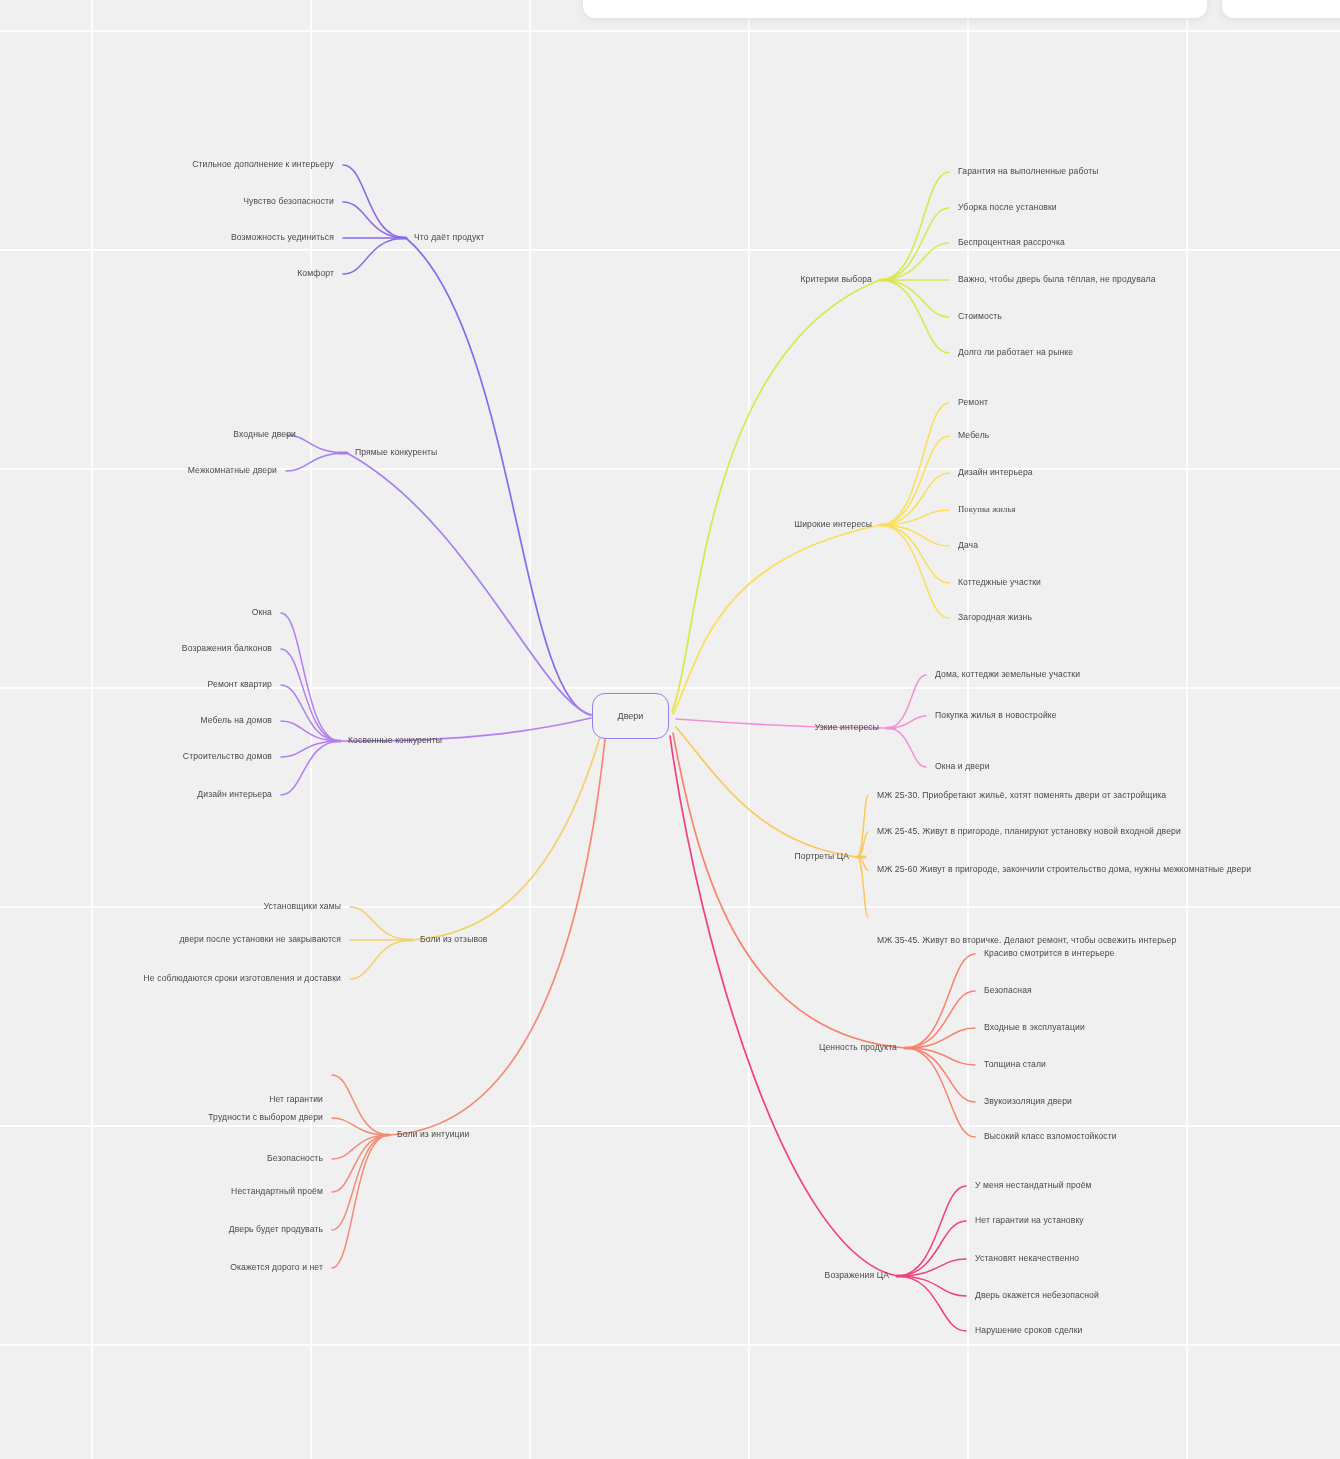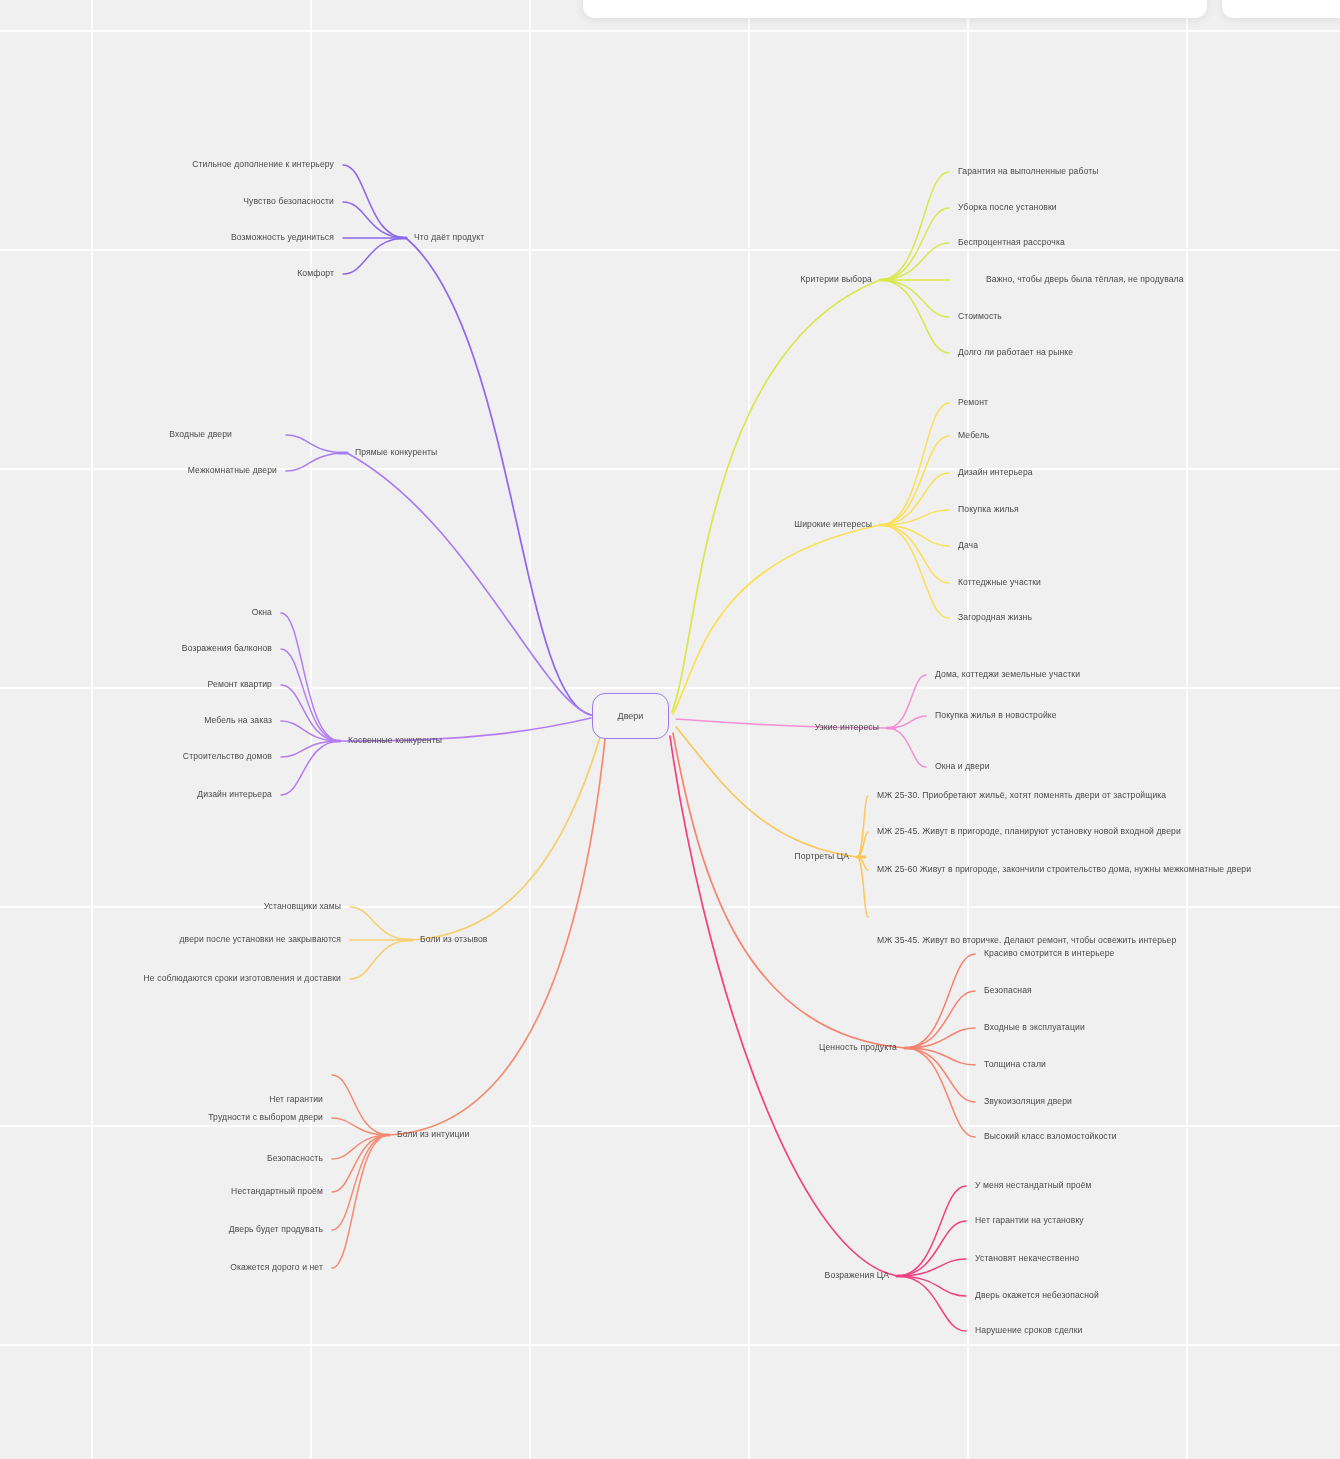--- a/index.html
+++ b/index.html
@@ -139,52 +139,52 @@
     </svg>
   <div class="root" style="left: 592px; top: 693px; border-color: rgb(155, 123, 240);">
     <span>Двери</span>
   </div>
 <div class="node r" style="top: 232px; left: 414px;">Что даёт продукт</div>
     <div class="node l" style="right: 1006px; top: 159px;">Стильное дополнение к интерьеру</div>
     <div class="node l" style="right: 1006px; top: 196px;">Чувство безопасности</div>
     <div class="node l" style="right: 1006px; top: 232px;">Возможность уединиться</div>
     <div class="node l" style="right: 1006px; top: 268px;">Комфорт</div>
     <div class="node r" style="top: 447px; left: 355px;">Прямые конкуренты</div>
-    <div class="node l" style="right: 1108px; top: 429px;">Входные двери</div>
+    <div class="node l" style="right: 1044px; top: 429px;">Входные двери</div>
     <div class="node l" style="right: 1063px; top: 465px;">Межкомнатные двери</div>
     <div class="node r" style="top: 735px; left: 348px;">Косвенные конкуренты</div>
     <div class="node l" style="right: 1068px; top: 607px;">Окна</div>
     <div class="node l" style="right: 1068px; top: 643px;">Возражения балконов</div>
     <div class="node l" style="right: 1068px; top: 679px;">Ремонт квартир</div>
-    <div class="node l" style="right: 1068px; top: 715px;">Мебель на заказ</div>
+    <div class="node l" style="right: 1068px; top: 715px;">Мебель на домов</div>
     <div class="node l" style="right: 1068px; top: 751px;">Строительство домов</div>
     <div class="node l" style="right: 1068px; top: 789px;">Дизайн интерьера</div>
     <div class="node r" style="top: 934px; left: 420px;">Боли из отзывов</div>
     <div class="node l" style="right: 999px; top: 901px;">Установщики хамы</div>
     <div class="node l" style="right: 999px; top: 934px;">двери после установки не закрываются</div>
     <div class="node l" style="right: 999px; top: 973px;">Не соблюдаются сроки изготовления и доставки</div>
     <div class="node r" style="top: 1129px; left: 397px;">Боли  из интуиции</div>
     <div class="node l" style="right: 1017px; top: 1069px; margin-top: 25px;">Нет гарантии</div>
     <div class="node l" style="right: 1017px; top: 1112px;">Трудности с выбором двери</div>
     <div class="node l" style="right: 1017px; top: 1153px;">Безопасность</div>
     <div class="node l" style="right: 1017px; top: 1186px;">Нестандартный проём</div>
     <div class="node l" style="right: 1017px; top: 1224px;">Дверь будет продувать</div>
     <div class="node l" style="right: 1017px; top: 1262px;">Окажется дорого и нет</div>
     <div class="node l" style="top: 274px; right: 468px;">Критерии выбора</div>
     <div class="node r" style="left: 958px; top: 166px;">Гарантия на выполненные работы</div>
     <div class="node r" style="left: 958px; top: 202px;">Уборка после установки</div>
     <div class="node r" style="left: 958px; top: 237px;">Беспроцентная рассрочка</div>
-    <div class="node r" style="left: 958px; top: 274px; margin-left: 28px;">Важно, чтобы дверь была тёплая, не продувала</div>
+    <div class="node r" style="left: 958px; top: 274px;">Важно, чтобы дверь была тёплая, не продувала</div>
     <div class="node r" style="left: 958px; top: 311px;">Стоимость</div>
     <div class="node r" style="left: 958px; top: 347px;">Долго ли работает на рынке</div>
     <div class="node l" style="top: 519px; right: 468px;">Широкие интересы</div>
     <div class="node r" style="left: 958px; top: 397px;">Ремонт</div>
     <div class="node r" style="left: 958px; top: 430px;">Мебель</div>
     <div class="node r" style="left: 958px; top: 467px;">Дизайн интерьера</div>
-    <div class="node r" style="left: 958px; top: 504px;">Покупка жилья</div>
+    <div class="node r" style="left: 958px; top: 504px; font-family: Liberation Serif, serif;">Покупка жилья</div>
     <div class="node r" style="left: 958px; top: 540px;">Дача</div>
     <div class="node r" style="left: 958px; top: 577px;">Коттеджные участки</div>
     <div class="node r" style="left: 958px; top: 612px;">Загородная жизнь</div>
     <div class="node l" style="top: 722px; right: 461px;">Узкие интересы</div>
     <div class="node r" style="left: 935px; top: 669px;">Дома, коттеджи земельные участки</div>
     <div class="node r" style="left: 935px; top: 710px;">Покупка жилья в новостройке</div>
     <div class="node r" style="left: 935px; top: 761px;">Окна и двери</div>
     <div class="node l" style="top: 851px; right: 491px;">Портреты ЦА</div>
     <div class="node r" style="left: 877px; top: 790px;">МЖ 25-30. Приобретают жильё, хотят поменять двери от застройщика</div>
     <div class="node r" style="left: 877px; top: 826px;">МЖ 25-45. Живут в пригороде, планируют установку новой входной двери</div>

